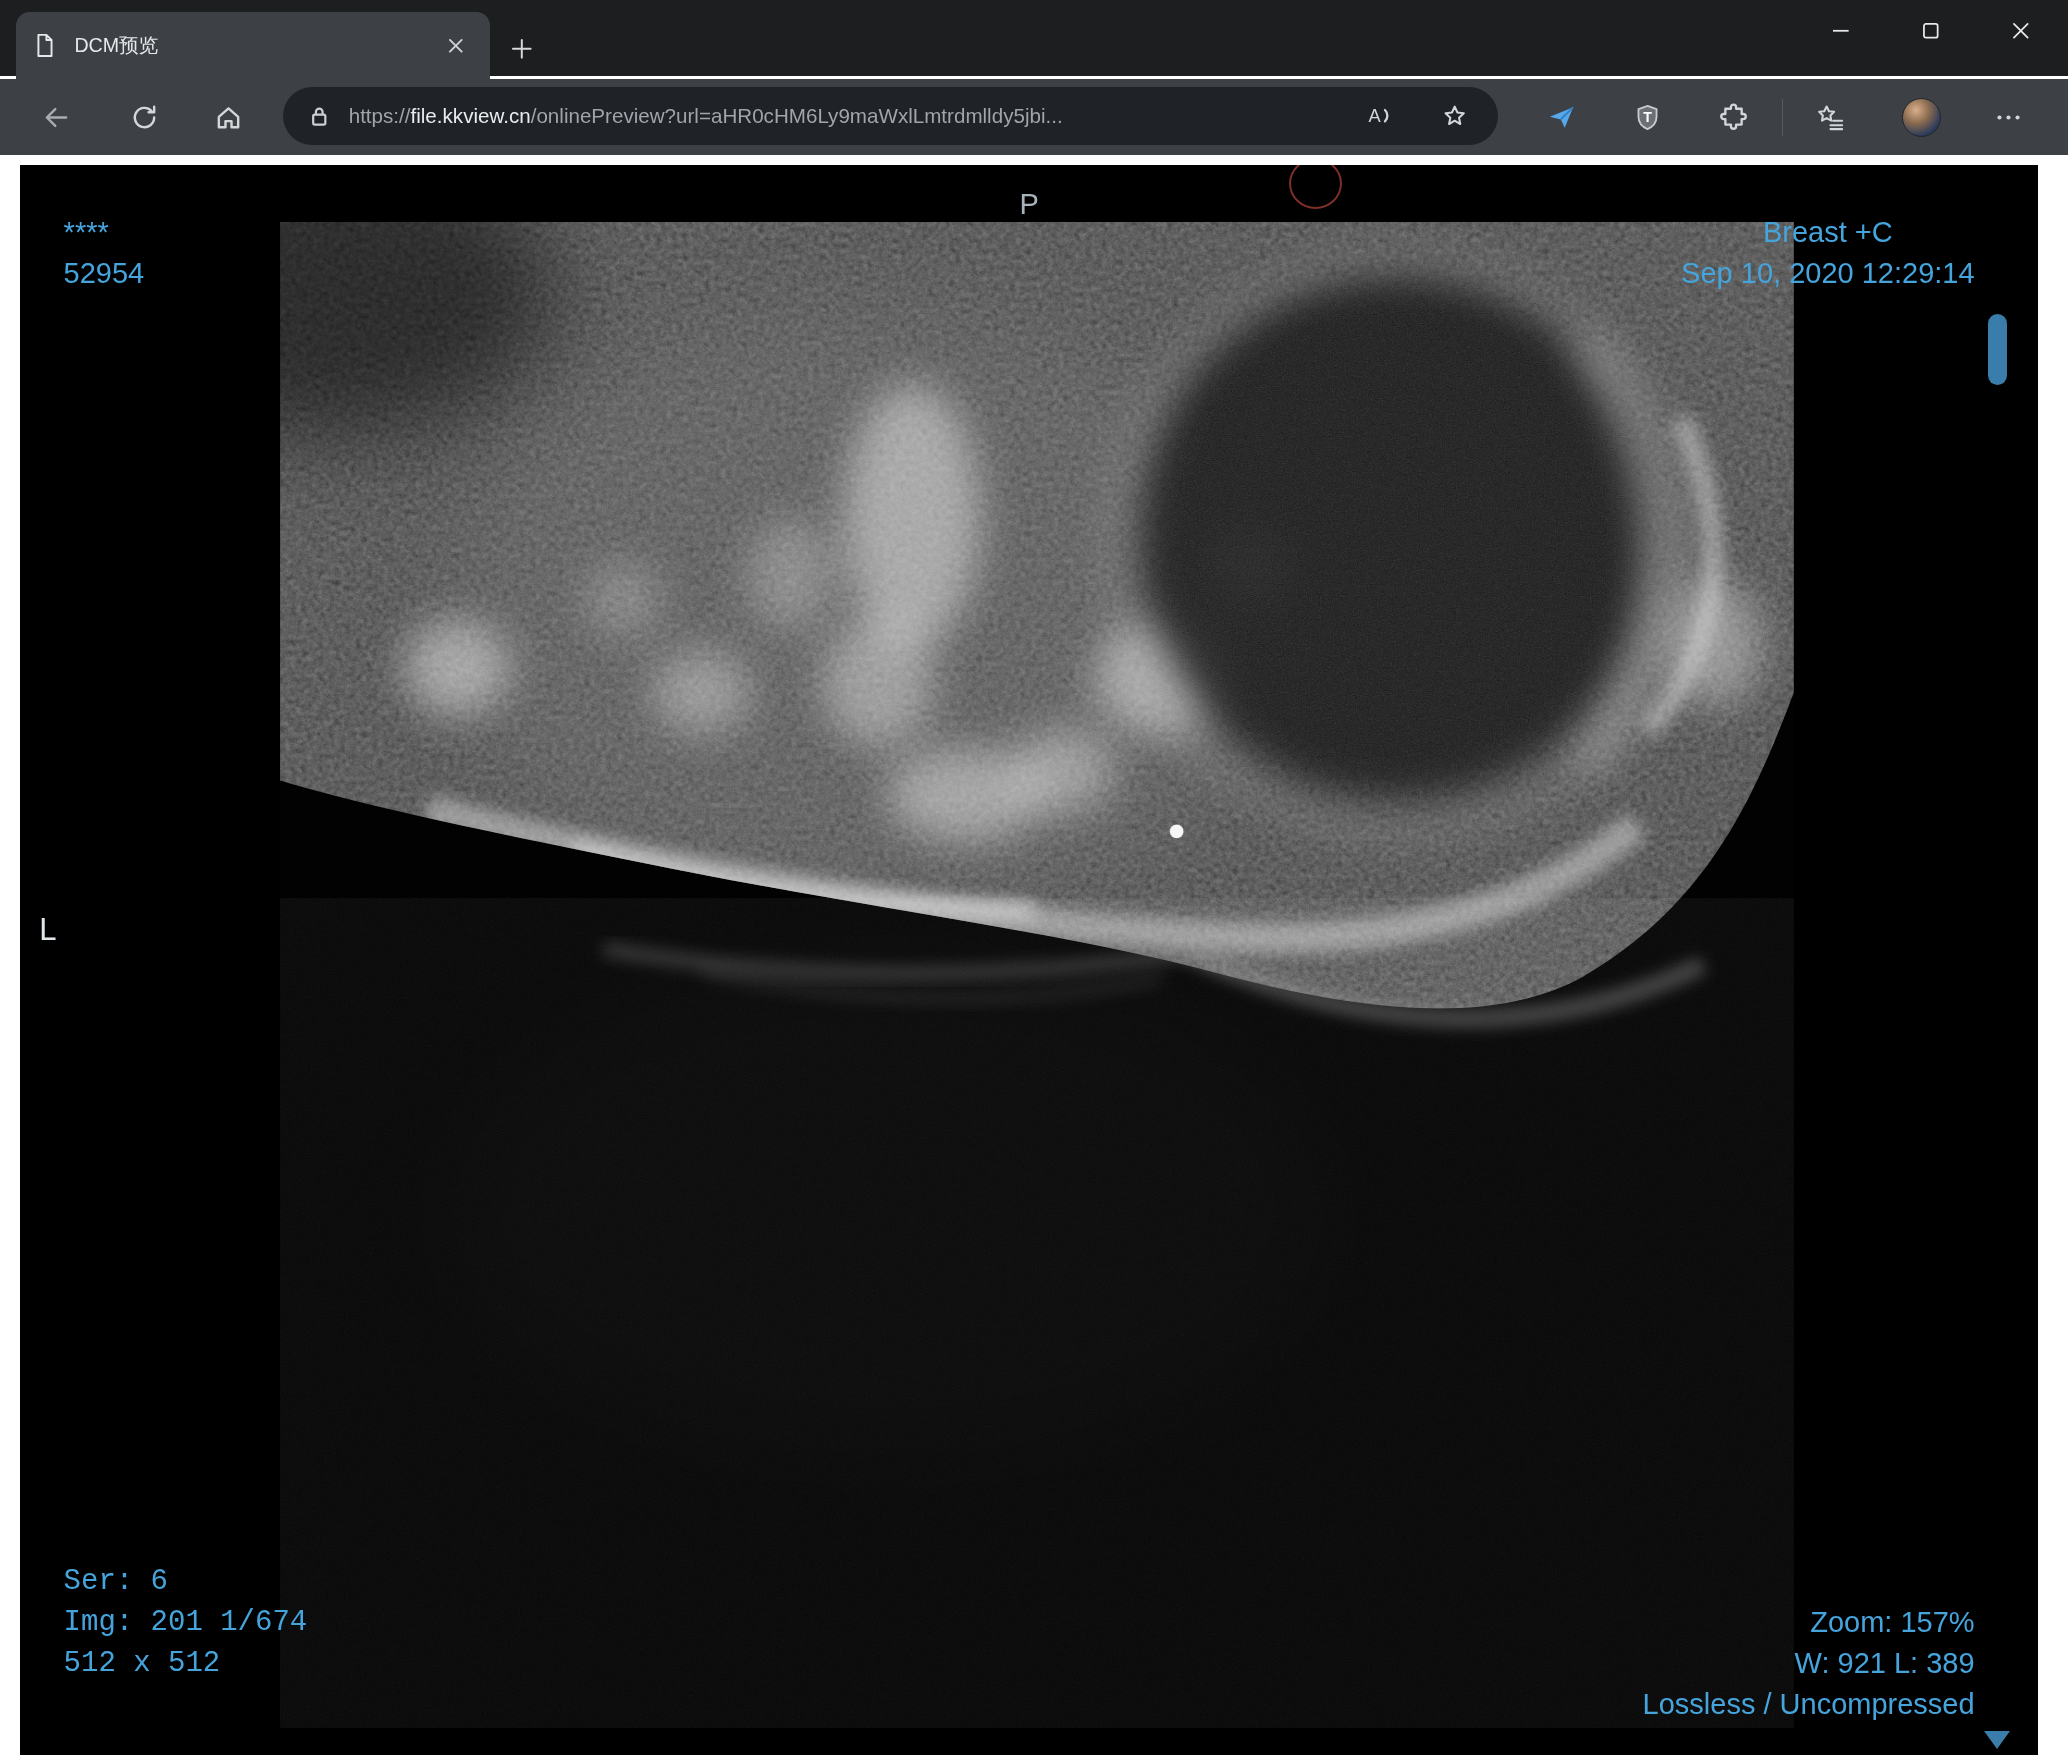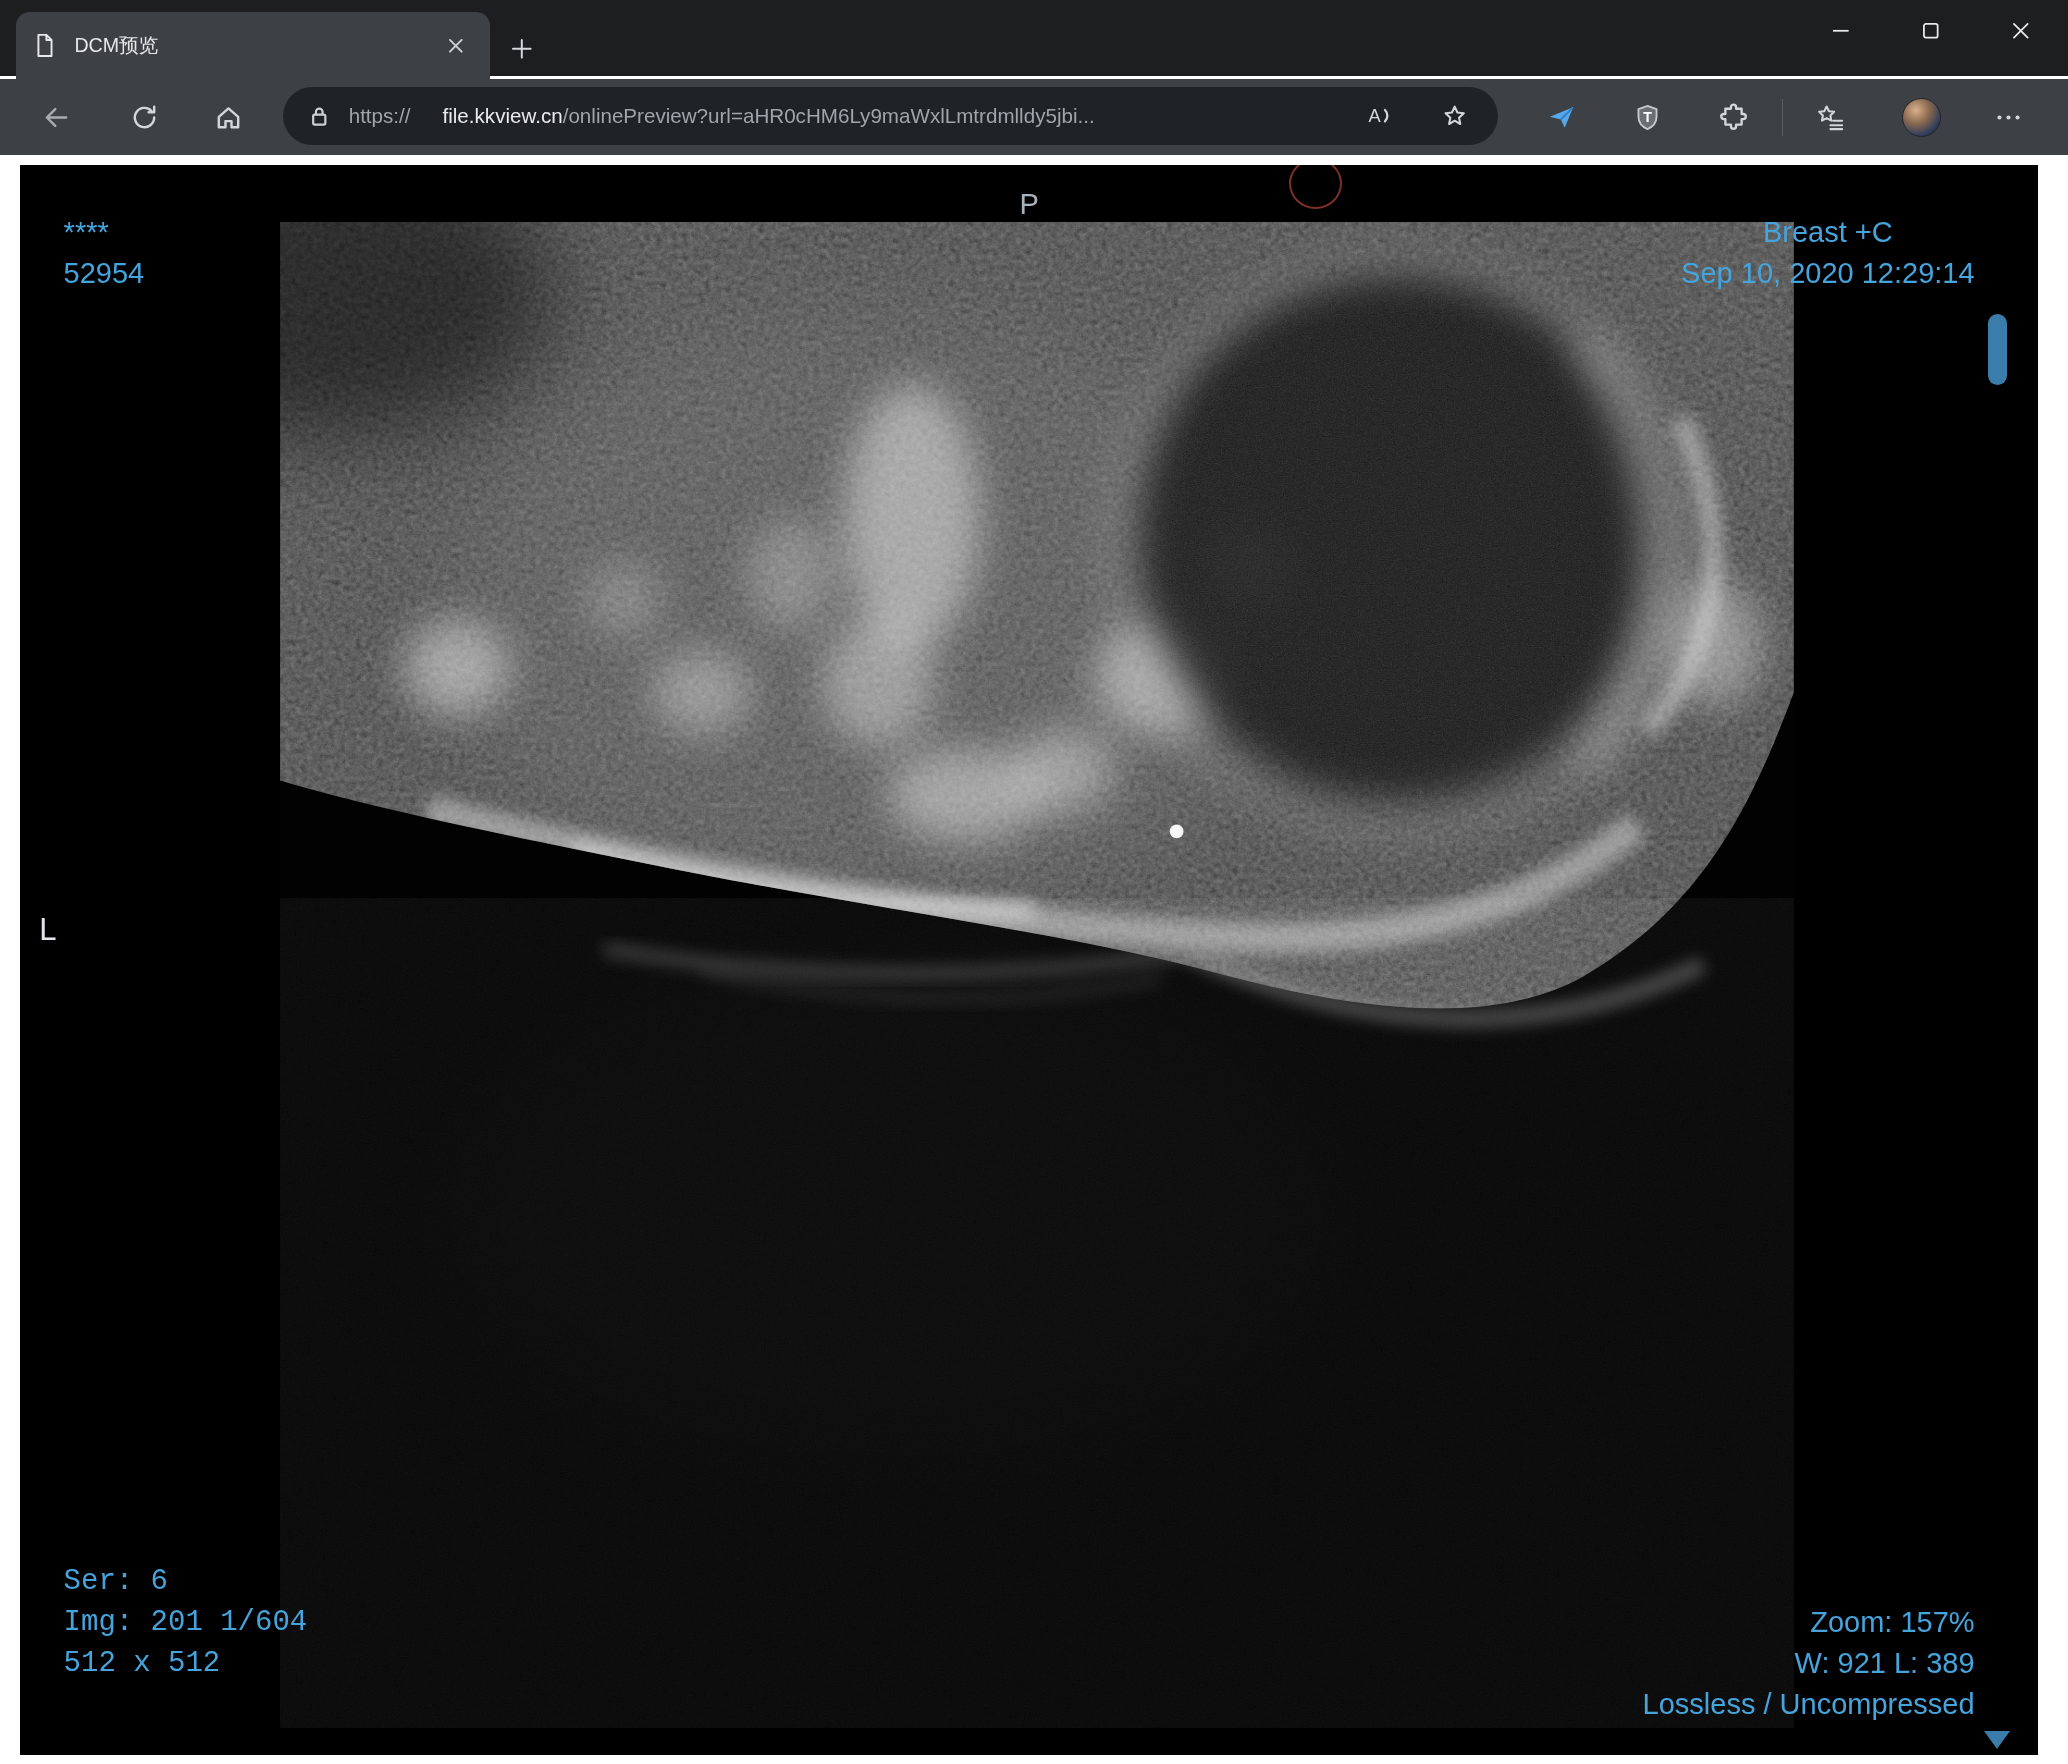--- a/index.html
+++ b/index.html
@@ -32,21 +32,21 @@
   #btn-back{left:31px;color:#a9adb1;}
   #btn-refresh{left:119px;}
   #btn-home{left:203px;}
 
   .addressbar{
     position:absolute;left:283px;top:7.8px;width:1215px;height:58px;background:#1f2226;
     border-radius:29px;display:flex;align-items:center;box-sizing:border-box;padding:0 17.6px;cursor:text;
   }
   .lock{width:26.5px;height:26.5px;color:#cdd0d3;margin-left:5.9px;flex:0 0 auto;}
   .url{margin-left:15.7px;font-size:20.6px;color:#9fa5ab;white-space:nowrap;overflow:hidden;flex:1;}
-  .url .domain{color:#e9ebee;margin-left:32px;}
+  .url .domain{color:#e9ebee;}
   .pill-btn{position:absolute;top:3.9px;width:51px;height:51px;display:flex;align-items:center;justify-content:center;color:#d4d7d9;border-radius:9.8px;cursor:pointer;}
   .pill-btn svg{width:27.4px;height:27.4px;}
   #btn-readaloud{right:94px;}
   #btn-favstar{right:17.6px;}
 
   .ext-btn{position:absolute;top:12.7px;width:51px;height:51px;display:flex;align-items:center;justify-content:center;border-radius:9.8px;color:#d4d7d9;cursor:pointer;}
   .ext-btn svg{width:31px;height:31px;}
   #ext-translate{left:1536px;}
   #ext-shield{left:1622px;}
   #btn-extensions{left:1708px;}
@@ -265,21 +265,21 @@
     </div>
     <div class="ov ov-tr">
       <div>Breast +C</div>
       <div>Sep 10, 2020 12:29:14</div>
     </div>
     <div class="marker marker-p">P</div>
     <div class="marker marker-l">L</div>
 
     <div class="ov ov-bl">
       <div>Ser: 6</div>
-      <div>Img: 201 1/604</div>
+      <div>Img: 201 1/674</div>
       <div>512 x 512</div>
     </div>
     <div class="ov ov-br">
       <div>Zoom: 157%</div>
       <div>W: 921 L: 389</div>
       <div>Lossless / Uncompressed</div>
     </div>
 
     <div class="red-circle"></div>
     <div class="scroll-thumb"></div>

